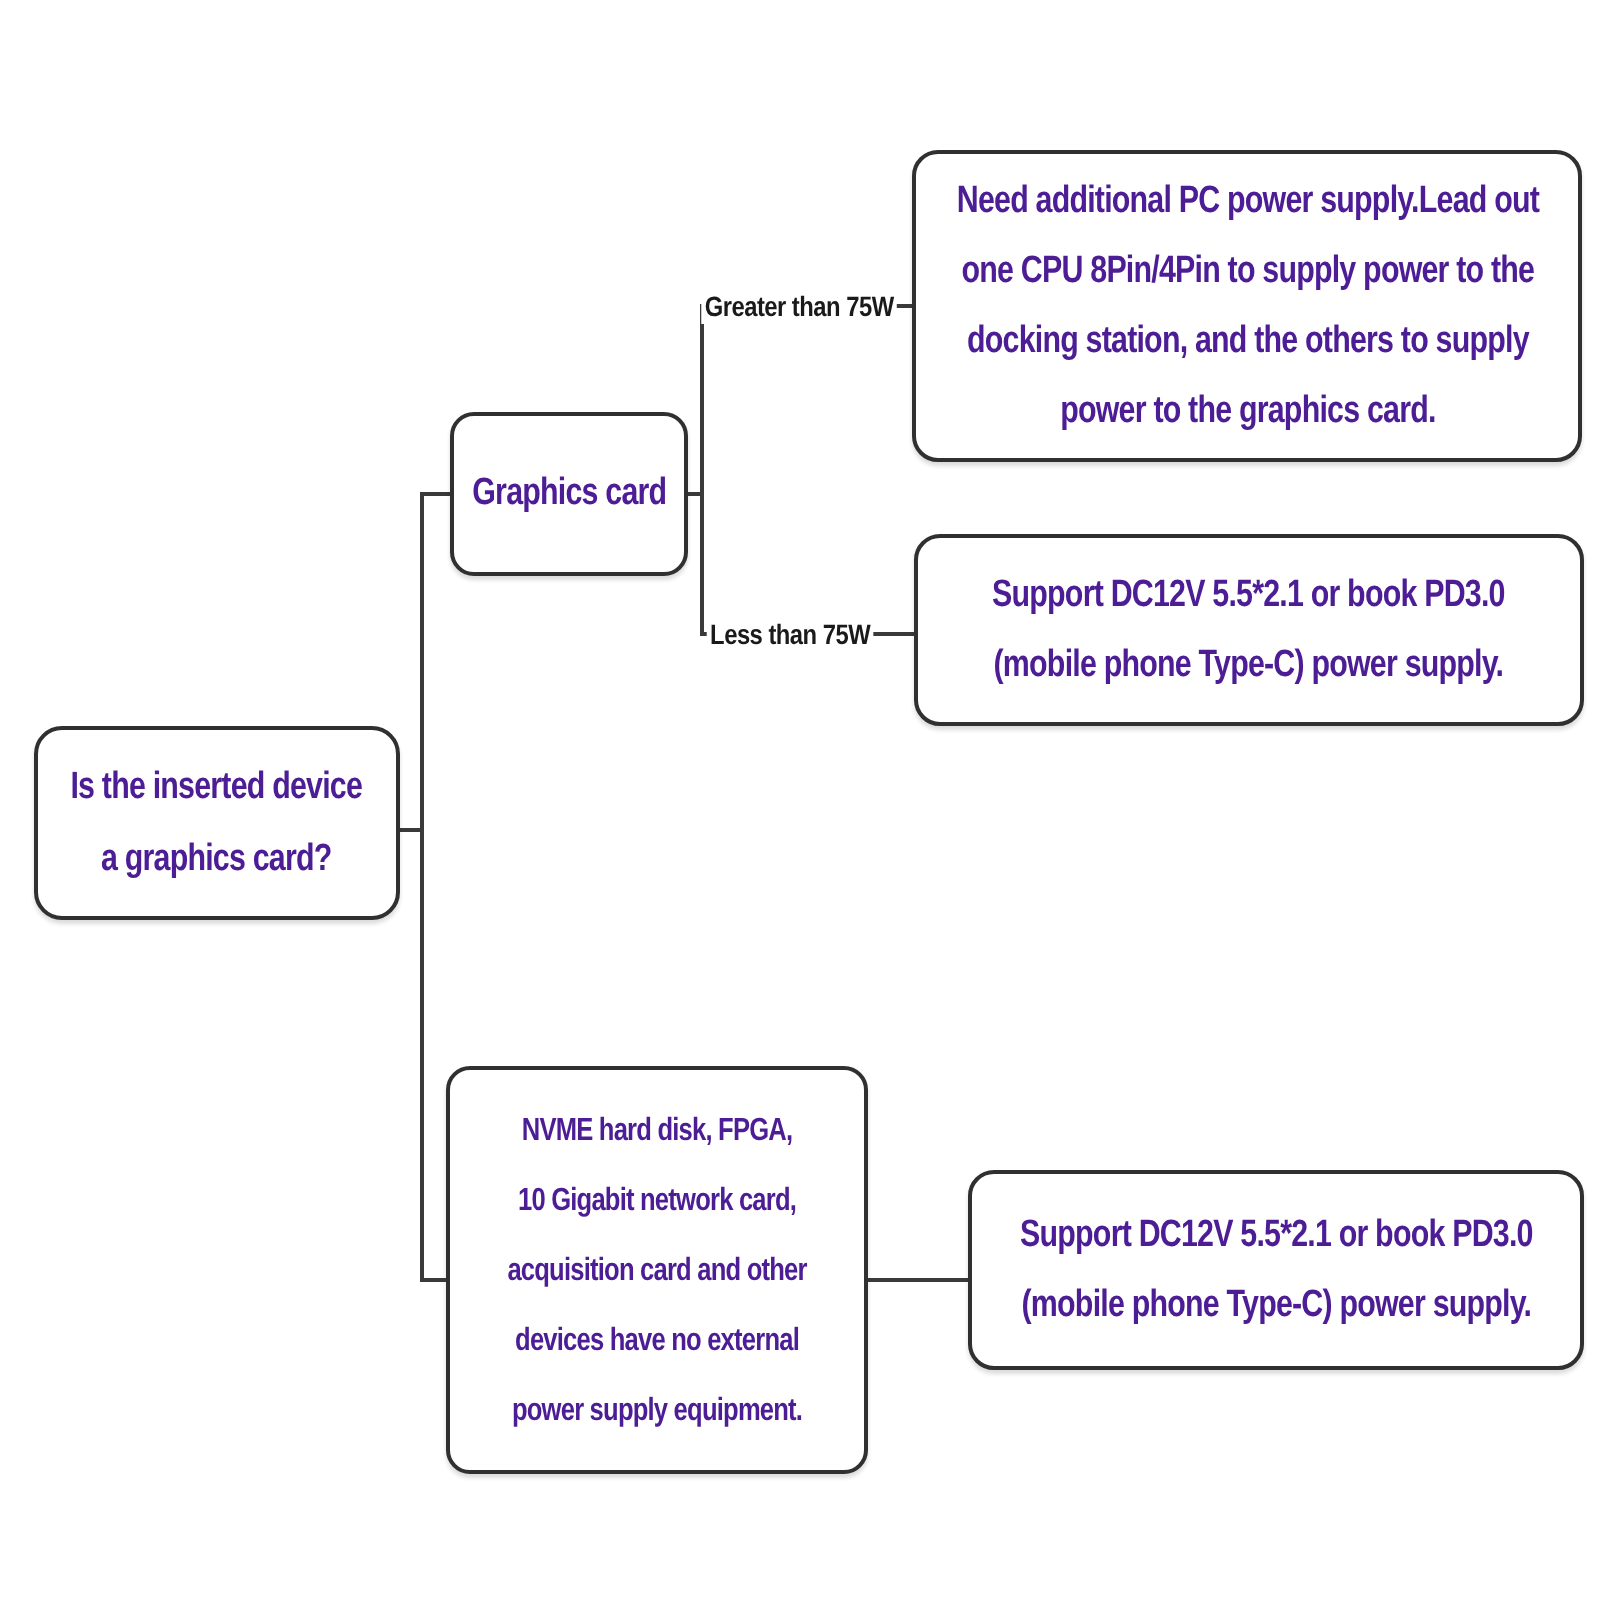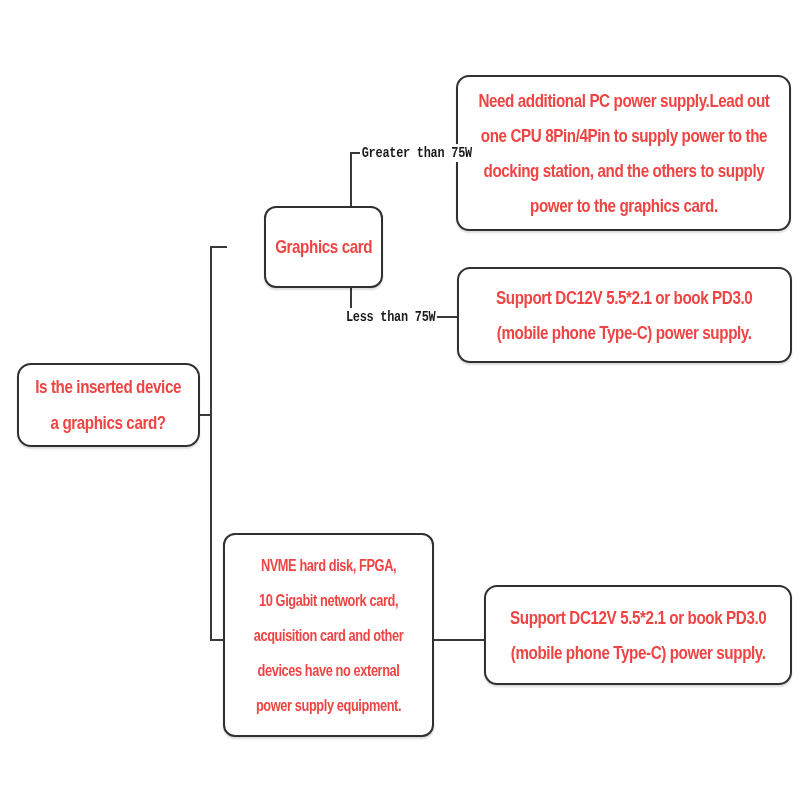--- a/index.html
+++ b/index.html
@@ -17,34 +17,34 @@
   }
   .node {
     position: absolute;
     background: #ffffff;
     border: 2px solid #303030;
     border-radius: 12px;
     display: flex;
     align-items: center;
     justify-content: center;
     text-align: center;
-    color: #ef4444;
+    color: #4c1d95;
     font-weight: 700;
     box-shadow: 0 2px 2px rgba(0,0,0,0.14);
     box-sizing: border-box;
   }
   .node .txt {
     display: block;
     white-space: pre;
     letter-spacing: -0.5px;
     transform: scaleX(0.8);
     transform-origin: 50% 50%;
   }
-  .root  { left: 17px;  top: 363px; width: 183px; height: 84px;  border-radius: 14px; font-size: 19px; line-height: 36px; }
-  .gc    { left: 225px; top: 206px; width: 119px; height: 82px;  font-size: 19px; margin-left: 39px; }
+  .root  { left: 17px;  top: 363px; width: 183px; height: 97px;  border-radius: 14px; font-size: 19px; line-height: 36px; }
+  .gc    { left: 225px; top: 206px; width: 119px; height: 82px;  font-size: 19px; }
   .nvme  { left: 223px; top: 533px; width: 211px; height: 204px; font-size: 16px; line-height: 35px; }
   .out1  { left: 456px; top: 75px;  width: 335px; height: 156px; border-radius: 13px; font-size: 19px; line-height: 35px; }
   .out2  { left: 457px; top: 267px; width: 335px; height: 96px;  border-radius: 13px; font-size: 19px; line-height: 35px; }
   .out3  { left: 484px; top: 585px; width: 308px; height: 100px; border-radius: 13px; font-size: 19px; line-height: 35px; }
 
   .line {
     position: absolute;
     background: #3a3a3a;
   }
   .l-root-trunk { left: 198px; top: 414px; width: 14px;  height: 2px; }
@@ -54,22 +54,21 @@
   .l-gc-branch  { left: 342px; top: 246px; width: 10px;  height: 2px; }
   .l-branch     { left: 350px; top: 152px; width: 2px;   height: 166px; }
   .l-greater    { left: 350px; top: 152px; width: 107px; height: 2px; }
   .l-less       { left: 350px; top: 316px; width: 108px; height: 2px; }
   .l-nvme-out3  { left: 432px; top: 639px; width: 53px;  height: 2px; }
 
   .edge-label-wrap {
     position: absolute;
     display: flex;
     align-items: center;
-    justify-content: flex-start;
-    font-family: Liberation Mono, monospace;
+    justify-content: flex-end;
   }
   .w-greater { left: 350px; top: 142px; width: 107px; height: 22px; }
   .w-less    { left: 336px; top: 306px; width: 108px; height: 22px; }
   .edge-label {
     background: #ffffff;
     color: #1a1a1a;
     font-weight: 700;
     font-size: 14px;
     letter-spacing: -0.3px;
     white-space: pre;

